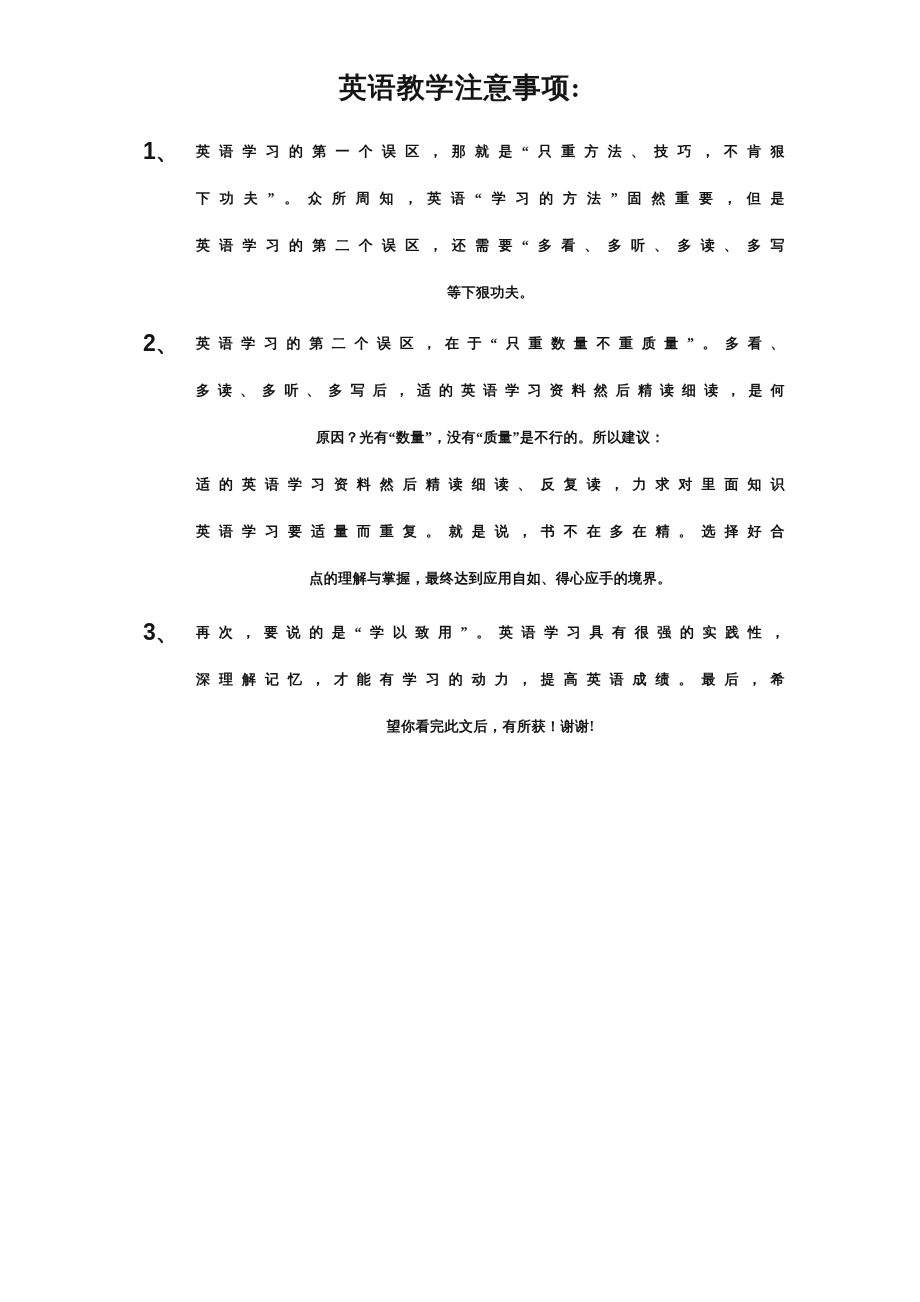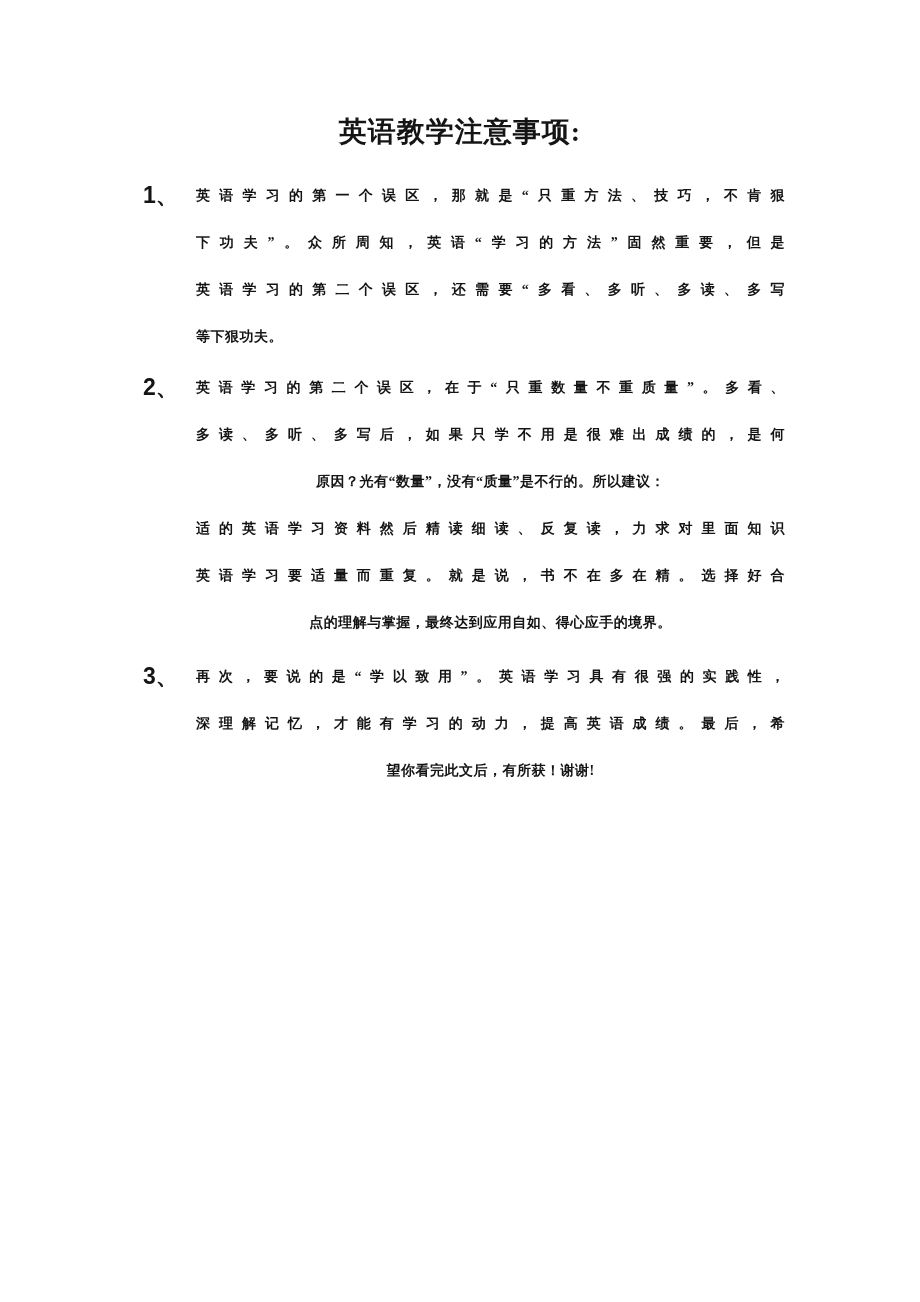--- a/index.html
+++ b/index.html
@@ -10,21 +10,21 @@
   .page {
     position: relative;
     width: 920px;
     height: 1302px;
     background: #ffffff;
     color: #141414;
     font-family: "Liberation Serif", "DejaVu Serif", serif;
     font-weight: 700;
     overflow: hidden;
     box-sizing: border-box;
-    padding-top: 116px;
+    padding-top: 72px;
   }
   .doc-title {
     margin: 0;
     text-align: center;
     font-size: 28px;
     line-height: 32px;
     font-weight: 700;
     letter-spacing: 1px;
   }
   .doc-list {
@@ -56,21 +56,21 @@
     height: 47px;
     white-space: nowrap;
     letter-spacing: 0.5px;
   }
   .align-justify {
     white-space: normal;
     text-align: justify;
     text-align-last: justify;
     text-justify: inter-character;
   }
-  .align-center { text-align: left; }
+  .align-center { text-align: center; }
   .align-left   { text-align: center; }
 </style>
 </head>
 <body>
 
 <div class="page">
   <h1 class="doc-title">英语教学注意事项:</h1>
 
   <div class="doc-list" id="doc-list">
   <div class="doc-item">
@@ -80,21 +80,21 @@
           <div class="text-line align-justify">下功夫”。众所周知，英语“学习的方法”固然重要，但是</div>
           <div class="text-line align-justify">英语学习的第二个误区，还需要“多看、多听、多读、多写</div>
           <div class="text-line align-center">等下狠功夫。</div>
         </div>
   </div>
 
   <div class="doc-item">
     <span class="item-number">2、</span>
     <div class="item-lines">
           <div class="text-line align-justify">英语学习的第二个误区，在于“只重数量不重质量”。多看、</div>
-          <div class="text-line align-justify">多读、多听、多写后，如果只学不用是很难出成绩的，是何</div>
+          <div class="text-line align-justify">多读、多听、多写后，适的英语学习资料然后精读细读，是何</div>
           <div class="text-line align-left">原因？光有“数量”，没有“质量”是不行的。所以建议：</div>
           <div class="text-line align-justify">适的英语学习资料然后精读细读、反复读，力求对里面知识</div>
           <div class="text-line align-justify">英语学习要适量而重复。就是说，书不在多在精。选择好合</div>
           <div class="text-line align-left">点的理解与掌握，最终达到应用自如、得心应手的境界。</div>
         </div>
   </div>
 
   <div class="doc-item">
     <span class="item-number">3、</span>
     <div class="item-lines">

